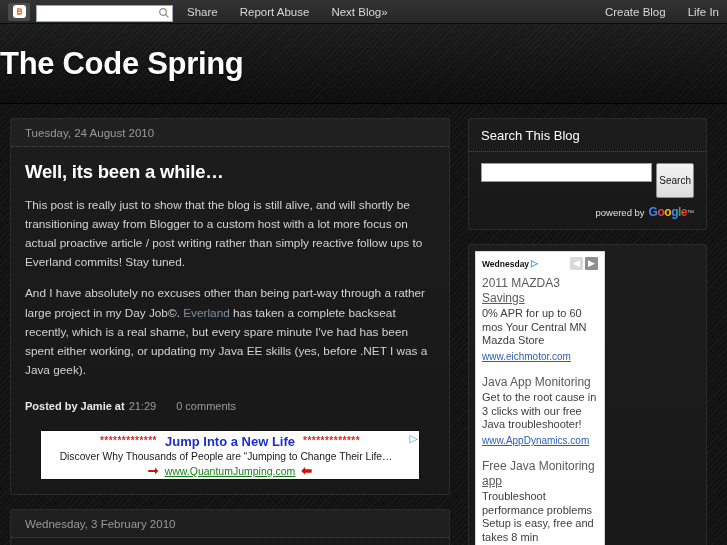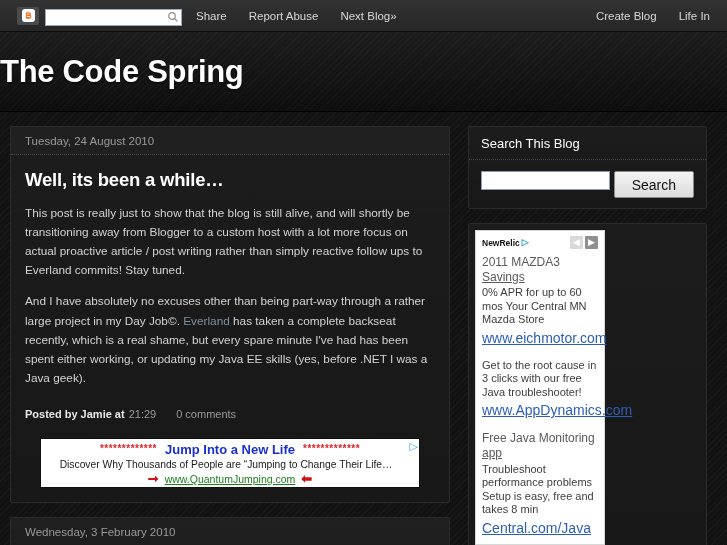--- a/index.html
+++ b/index.html
@@ -15,26 +15,26 @@
     background-image: repeating-linear-gradient(
         135deg,
         rgba(255,255,255,0.035) 0px,
         rgba(255,255,255,0.035) 1px,
         rgba(0,0,0,0) 1px,
         rgba(0,0,0,0) 4px);
   }
 
   
   .navbar {
-    height: 32px;
+    height: 24px;
     background: #2a2a2a;
     background-image: linear-gradient(180deg,#333 0%, #262626 100%);
     display: flex;
     align-items: center;
-    padding: 0 17px;
+    padding: 0 8px;
     border-bottom: 1px solid #0c0c0c;
     position: relative;
     z-index: 10;
   }
   .blogger-logo {
     width: 22px; height: 18px;
     background: #4a4a4a;
     border-radius: 2px;
     display: flex; align-items: center; justify-content: center;
     margin-right: 6px;
@@ -190,23 +190,23 @@
     border: 1px solid #8e9bb0;
     background: #fff;
     font-size: 11px;
     padding: 0 3px;
     font-family: "Liberation Sans", sans-serif;
     outline: none;
     min-width: 0;
   }
   .search-btn {
     flex: 0 0 auto;
-    height: 27px;
-    padding: 0 17px;
-    font-size: 14px;
+    height: 35px;
+    padding: 0 2px;
+    font-size: 10px;
     background: #e7e7e7;
     background-image: linear-gradient(180deg,#f4f4f4,#dcdcdc);
     border: 1px solid #8a8a8a;
     border-radius: 2px;
     color: #111;
     cursor: pointer;
     font-family: "Liberation Sans", sans-serif;
   }
   .powered {
     display: flex; align-items: center; justify-content: flex-end;
@@ -244,21 +244,21 @@
   .ad-nav.prev { background: #d9d9d9; color: #ffffff; }
   .ad-nav.next { background: #8f8f8f; color: #ffffff; }
   .ad-item { margin-bottom: 13px; }
   .ad-item:last-child { margin-bottom: 0; }
   .ad-title {
     color: #5a5a5a; font-size: 12px; line-height: 1.22;
     margin-bottom: 2px;
   }
   .ad-title .u { text-decoration: underline; }
   .ad-desc { color: #3d3d3d; font-size: 11px; line-height: 1.23; }
-  .ad-url { color: #2b5fb5; font-size: 14px; margin-top: 3px; display:block; }
+  .ad-url { color: #2b5fb5; font-size: 10px; margin-top: 3px; display:block; }
 </style>
 </head>
 <body>
 
 <div class="navbar">
   <div class="blogger-logo">
     <svg width="13" height="13" viewBox="0 0 13 13" aria-hidden="true">
       <rect x="0" y="0" width="13" height="13" rx="3" fill="#ffffff"></rect>
       <path d="M4 3.3h3.1c1.1 0 1.9.8 1.9 1.8 0 .5-.2.9-.5 1.2.5.3.8.8.8 1.5 0 1.1-.9 1.9-2 1.9H4V3.3z" fill="#f36f24"></path>
       <rect x="5.1" y="4.5" width="2.4" height="1.1" rx="0.55" fill="#ffffff"></rect>
@@ -338,44 +338,50 @@
 
   <div class="side-col">
 
     <div class="widget">
       <div class="widget-title">Search This Blog</div>
       <div class="widget-body">
         <div class="search-row">
           <input type="text" value="" placeholder="" style="">
           <button class="search-btn">Search</button>
         </div>
+        <div class="powered">
+          <span>powered by</span>
+          <span class="g-logo"><span class="b1">G</span><span class="r1">o</span><span class="y1">o</span><span class="b2">g</span><span class="g1">l</span><span class="r2">e</span></span>
+          <span class="tm">™</span>
+        </div>
       </div>
     </div>
 
     <div class="widget" style="padding:6px 0 10px 0;">
       <div class="adunit">
         <div class="adunit-top">
           <div class="adchoices-label">
-            <span>NewRelic</span>
+            <span>Wednesday</span>
             <span class="adchoices-icon">▷</span>
           </div>
           <div class="ad-navs">
             <div class="ad-nav prev">◀</div>
             <div class="ad-nav next">▶</div>
           </div>
         </div>
 
         <div class="ad-item">
           <div class="ad-title"><span>2011 MAZDA3</span>
             <span class="u">Savings</span></div>
           <div class="ad-desc">0% APR for up to 60 mos Your Central MN Mazda Store</div>
           <a href="#" class="ad-url">www.eichmotor.com</a>
         </div>
 
         <div class="ad-item">
+          <div class="ad-title">Java App Monitoring</div>
           <div class="ad-desc">Get to the root cause in 3 clicks with our free Java troubleshooter!</div>
           <a href="#" class="ad-url">www.AppDynamics.com</a>
         </div>
 
         <div class="ad-item">
           <div class="ad-title"><span>Free Java Monitoring</span>
             <span class="u">app</span></div>
           <div class="ad-desc">Troubleshoot performance problems Setup is easy, free and takes 8 min</div>
           <a href="#" class="ad-url">Central.com/Java</a>
         </div>

